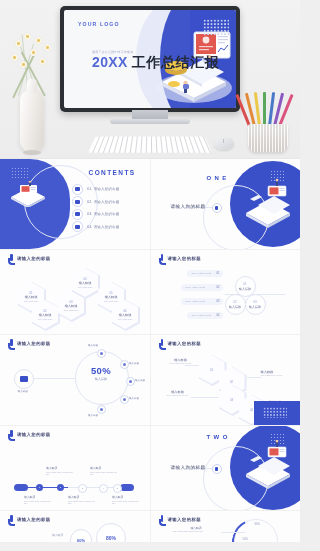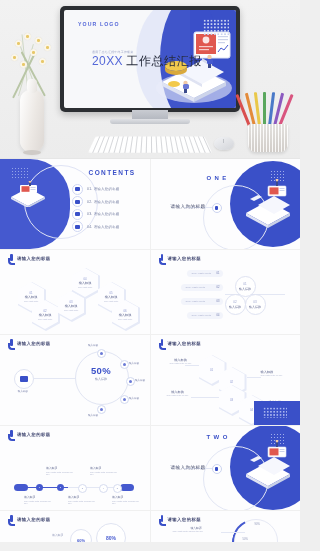--- a/index.html
+++ b/index.html
@@ -25,21 +25,21 @@
   .monitor{position:absolute;left:60px;top:6px;width:180px;height:120px;}
   .bezel{position:absolute;left:0;top:0;width:180px;height:106px;background:#2c2f33;border-radius:5px;padding:4px;box-sizing:border-box;box-shadow:0 3px 7px rgba(0,0,0,.22);}
   .screen{position:relative;width:100%;height:100%;background:#f7f8fa;border-radius:2px;overflow:hidden;}
   .scr-blue{position:absolute;right:0;top:0;width:46px;height:100%;background:#3a50c8;}
   .scr-blue:after{content:"";position:absolute;left:-30px;top:-14px;width:60px;height:126px;border-radius:50%;background:#3a50c8;opacity:.97;}
   .scr-arc{position:absolute;right:22px;top:-10px;width:78px;height:118px;border-radius:50%;background:#dfe4f7;opacity:.75;}
   .dots-grid{position:absolute;right:7px;top:9px;width:26px;height:17px;
     background-image:radial-gradient(#c9d2f0 .8px,transparent .9px);background-size:3.4px 3.4px;z-index:4;}
   .logo{position:absolute;left:14px;top:11px;font-size:5.2px;letter-spacing:1.1px;color:#5568d8;font-weight:bold;z-index:5;}
   .sub-bar{position:absolute;left:28px;top:40px;font-size:2.9px;color:#9aa3c6;letter-spacing:.3px;z-index:5;white-space:nowrap;}
-  .main-title{position:absolute;left:28px;top:45px;z-index:5;white-space:nowrap;font-size:12px;font-weight:normal;line-height:1.1;}
+  .main-title{position:absolute;left:28px;top:45px;z-index:5;white-space:nowrap;font-size:14px;font-weight:bold;line-height:1.1;}
   .mt-num{color:#5568d8;letter-spacing:.4px;}
   .mt-txt{color:#252a3a;letter-spacing:.6px;}
   .iso{position:absolute;right:2px;top:16px;width:84px;height:78px;z-index:3;}
   .neck{position:absolute;left:72px;top:104px;width:36px;height:10px;background:linear-gradient(180deg,#c9ccd2,#b3b7bf);}
   .stand{position:absolute;left:50px;top:113px;width:80px;height:5px;background:linear-gradient(180deg,#dfe1e5,#c3c6cc);border-radius:2px 2px 3px 3px;}
 
   .keyboard{position:absolute;left:92px;top:135px;width:116px;height:18px;background:linear-gradient(180deg,#e9eaec,#d6d8dc);border-radius:2px;transform:perspective(60px) rotateX(26deg);
     background-image:repeating-linear-gradient(90deg,rgba(255,255,255,.85) 0 4.4px,rgba(175,178,184,.5) 4.4px 5px),repeating-linear-gradient(0deg,rgba(255,255,255,.7) 0 3.6px,rgba(175,178,184,.45) 3.6px 4.1px);}
   .mouse{position:absolute;left:214px;top:137px;width:20px;height:13px;background:linear-gradient(150deg,#f2f3f5,#d2d4d9);border-radius:9px/7px;box-shadow:0 1px 2px rgba(0,0,0,.12);}
   .mouse:after{content:"";position:absolute;left:9px;top:2px;width:1px;height:4px;background:#c0c3c8;}

